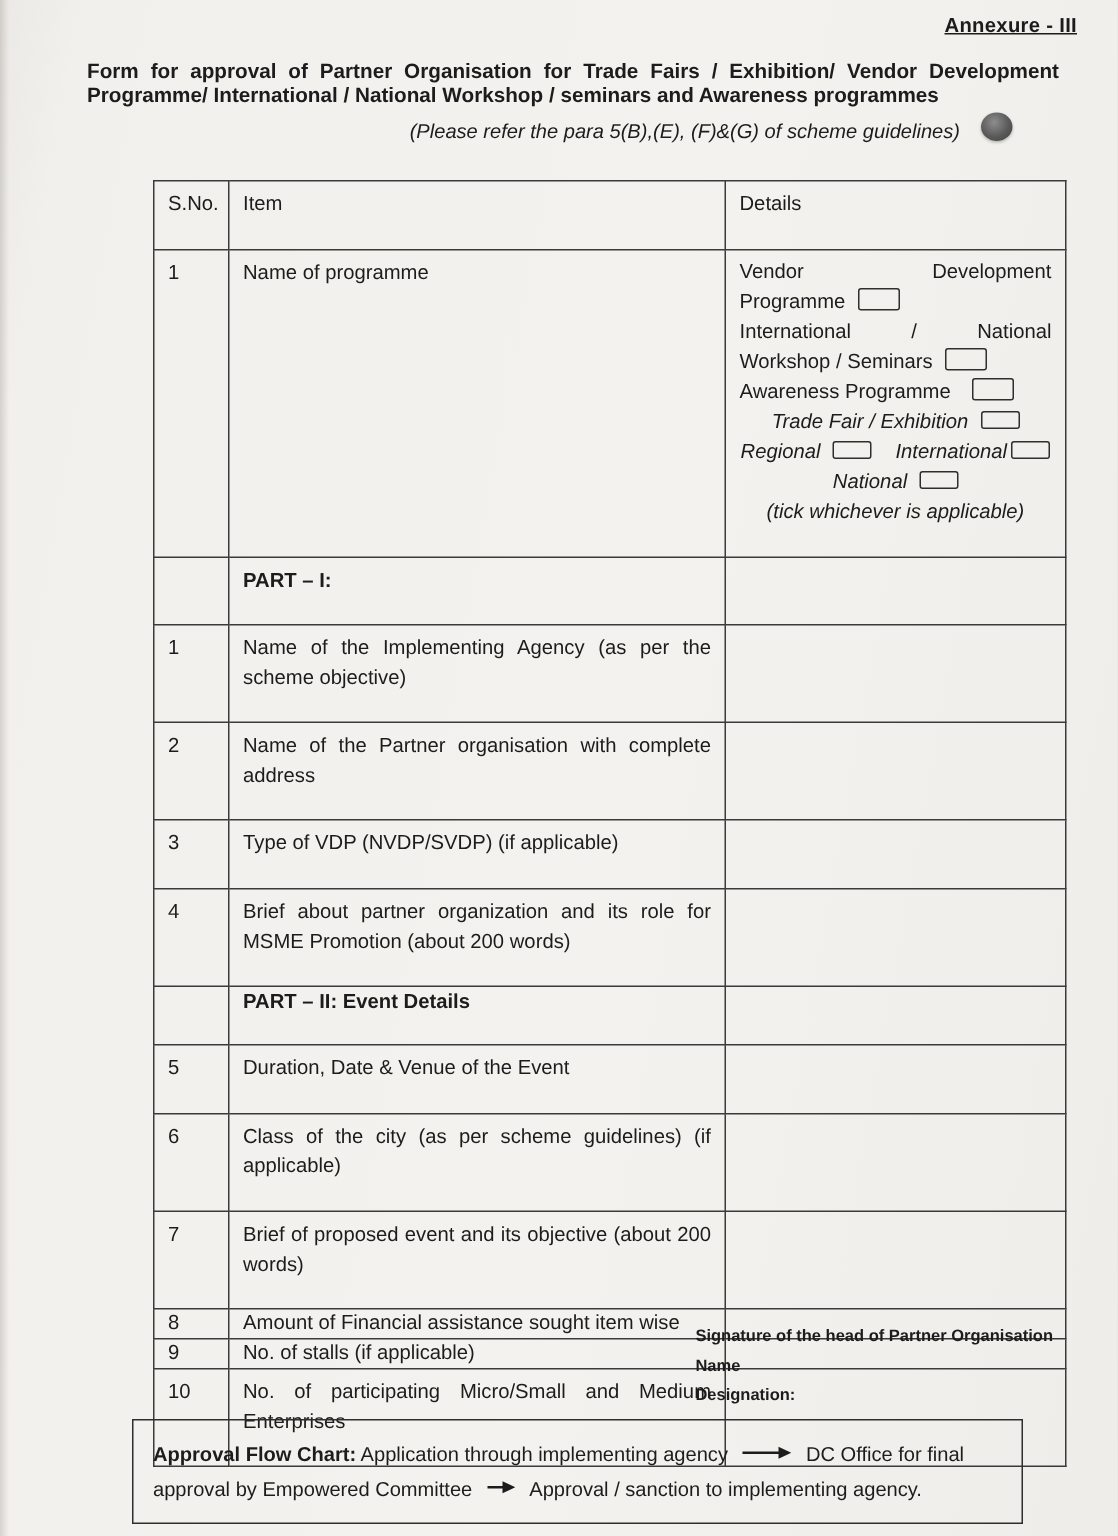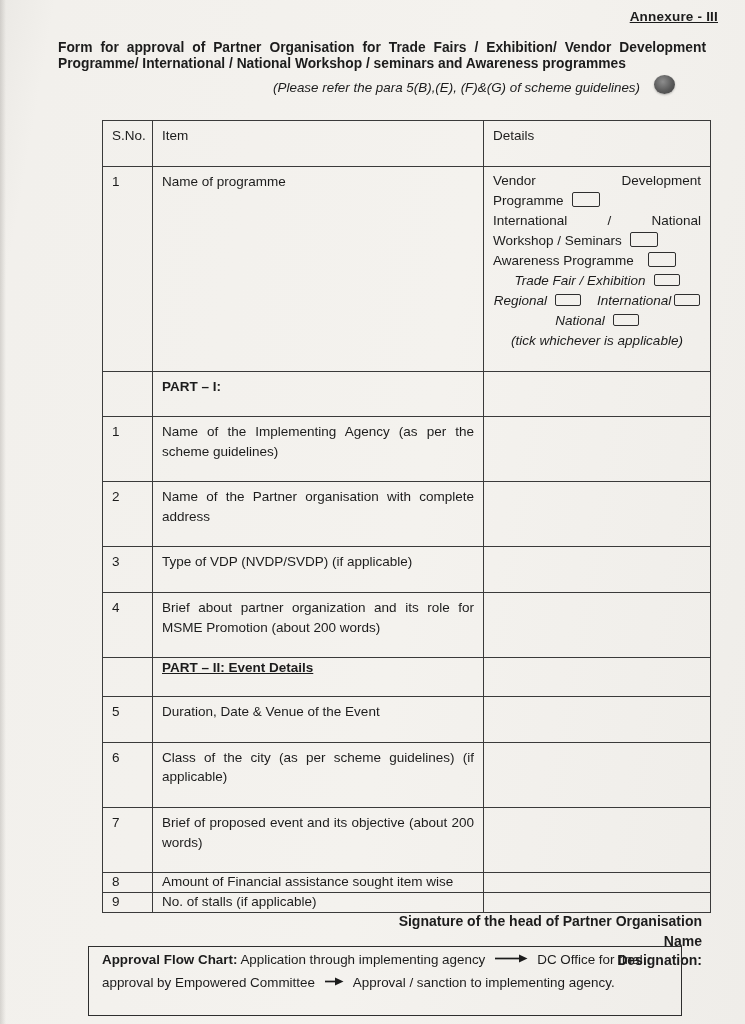--- a/index.html
+++ b/index.html
@@ -58,21 +58,21 @@
     text-align: left;
     line-height: 1.45;
     overflow: hidden;
   }
   .col-sno { width: 50px; }
   .col-item { width: 331px; }
   .col-details { width: 227px; }
 
   tr.h35 { height: 35px; } tr.h172 { height: 172px; } tr.h40 { height: 40px; }
   tr.h43 { height: 43px; } tr.h38 { height: 38px; } tr.h58 { height: 58px; }
-  tr.h23 { height: 23px; text-decoration: underline; } tr.h35b { height: 35px; } tr.h42 { height: 42px; }
+  tr.h23 { height: 23px; } tr.h35b { height: 35px; } tr.h42 { height: 42px; }
   tr.h65 { height: 65px; } tr.h20 { height: 20px; } tr.h40b { height: 40px; }
   tr.h54 { height: 54px; }
 
   td.item-cell { text-align: justify; margin-top: 41px; }
   td.part-cell { font-weight: bold; margin-top: 26px; }
   tr.tight td { padding-top: 1px; padding-bottom: 0; line-height: 1.25; }
   tr.h23 td { padding-top: 2px; line-height: 1.2; }
 
   td.details-cell { line-height: 20px; padding-top: 4px; }
   .jline { display: flex; justify-content: space-between; }
@@ -84,29 +84,29 @@
     background: transparent;
   }
   .cb-sm { width: 26px; height: 12px; vertical-align: -1px; }
   .cb-tight { margin-left: 3px; }
   .gap-lg { margin-left: 14px; }
   .l7 span.spacer { display: inline-block; width: 16px; }
 
   .jrow { display: flex; justify-content: space-between; }
 
   .signature {
-    position: absolute; right: 43px; top: 912px;
-    text-align: right; font-size: 14px; font-weight: bold;
+    position: absolute; right: 43px; top: 882px;
+    font-size: 11px; font-weight: bold;
     line-height: 19.5px;
   }
 
   .flowbox {
     position: absolute; left: 88px; top: 946px; width: 594px; height: 70px;
     border: 1.7px solid #2e2e2e;
-    padding: 1px 13px;
+    padding: 11px 13px;
     font-size: 13.4px; line-height: 23px;
   }
   .flowbox b { font-weight: bold; }
   .arrow { display: inline-block; vertical-align: middle; margin: -2px 9px 0 9px; }
 </style>
 </head>
 <body>
 
 <div class="page">
 
@@ -166,21 +166,21 @@
     </tr>
 
     <tr class="h40">
       <td></td>
       <td class="part-cell">PART – I:</td>
       <td></td>
     </tr>
 
     <tr class="h43">
       <td>1</td>
-      <td class="item-cell">Name of the Implementing Agency (as per the scheme guidelines)</td>
+      <td class="item-cell">Name of the Implementing Agency (as per the scheme objective)</td>
       <td></td>
     </tr>
     <tr class="h43">
       <td>2</td>
       <td class="item-cell">Name of the Partner organisation  with complete address</td>
       <td></td>
     </tr>
     <tr class="h38">
       <td>3</td>
       <td class="item-cell">Type of VDP (NVDP/SVDP) (if applicable)</td>
@@ -214,20 +214,25 @@
       <td></td>
     </tr>
     <tr class="h20 tight">
       <td>8</td>
       <td class="item-cell">Amount of Financial assistance sought item wise</td>
       <td></td>
     </tr>
     <tr class="h20 tight">
       <td>9</td>
       <td class="item-cell">No. of stalls (if applicable)</td>
+      <td></td>
+    </tr>
+    <tr class="h40b">
+      <td>10</td>
+      <td class="item-cell">No. of participating Micro/Small and Medium Enterprises</td>
       <td></td>
     </tr>
   </tbody>
     </table>
 
   <div class="signature">
     <div>Signature of the head of Partner Organisation</div>
     <div>Name</div>
     <div>Designation:</div>
   </div>

